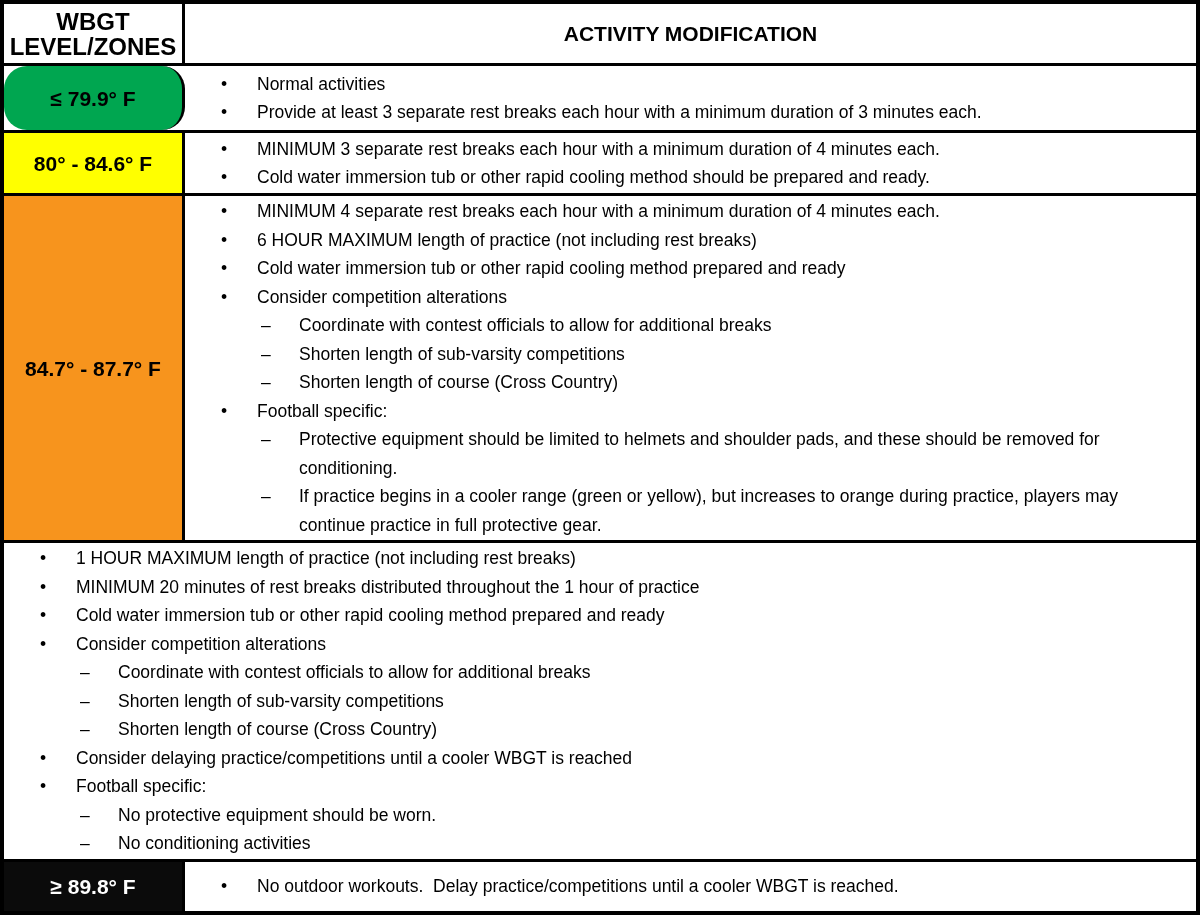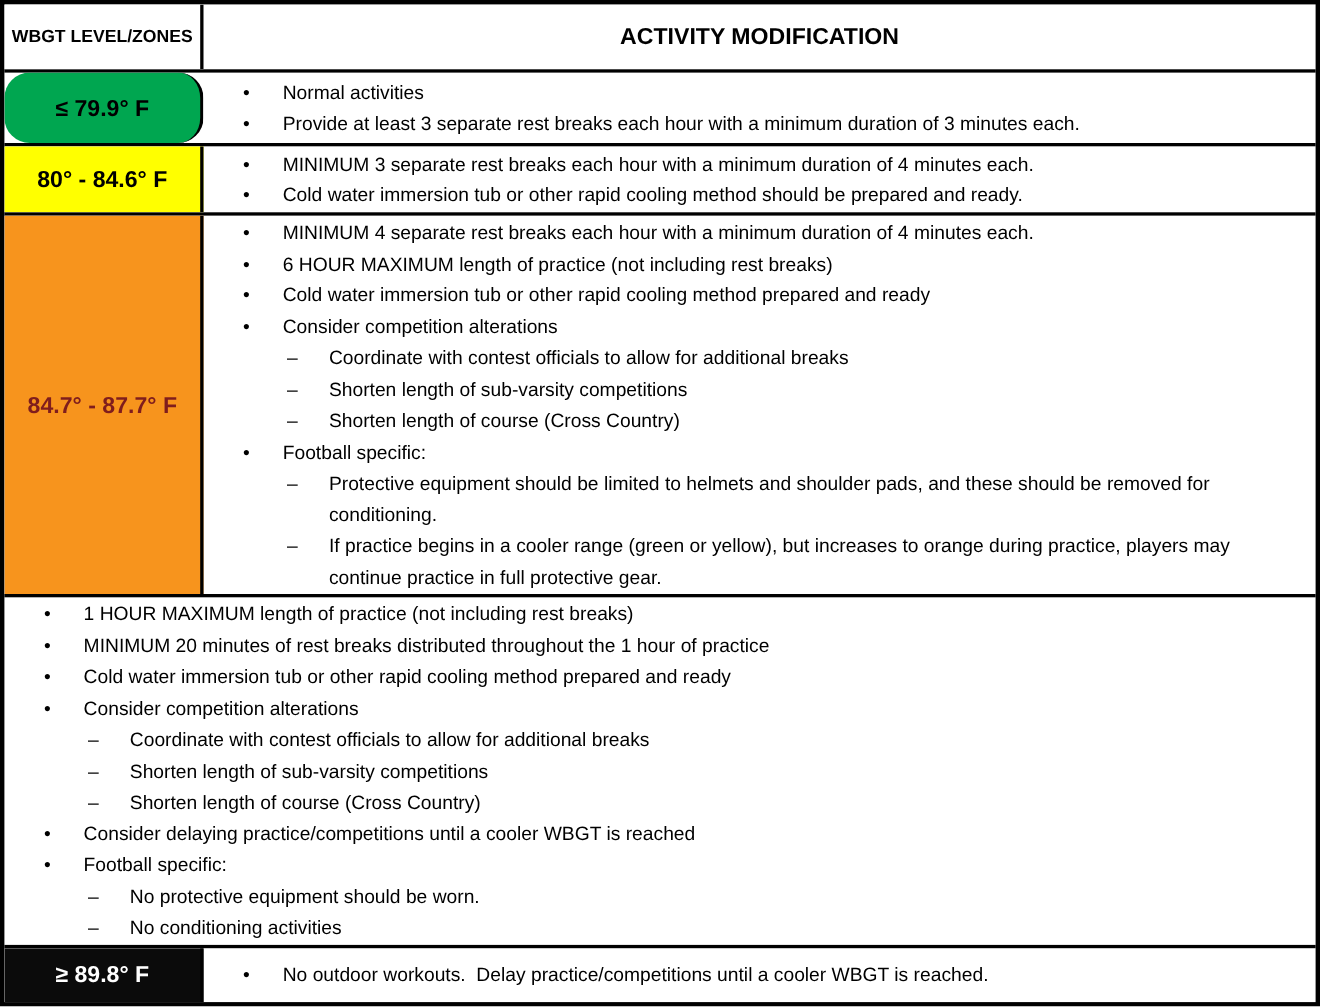--- a/index.html
+++ b/index.html
@@ -42,21 +42,21 @@
     display: flex;
     align-items: center;
     justify-content: center;
     text-align: center;
     font-weight: bold;
     font-size: 21px;
     line-height: 25px;
     padding: 0 6px;
   }
   .r-header .zone {
-    font-size: 16px;
+    font-size: 24px;
     line-height: 25px;
     background: #ffffff;
   }
   .content {
     flex: 1;
     box-sizing: border-box;
     display: flex;
     flex-direction: column;
     justify-content: center;
     padding: 3px 14px 3px 36px;
@@ -119,21 +119,21 @@
           <span class="txt">MINIMUM 3 separate rest breaks each hour with a minimum duration of 4 minutes each.</span>
         </div>
       <div class="li lvl1">
           <span class="marker">•</span>
           <span class="txt">Cold water immersion tub or other rapid cooling method should be prepared and ready.</span>
         </div>
     </div>
   </div>
 
   <div class="row r-2">
-    <div class="zone" style="background-color: rgb(247, 148, 29); color: #7f1d1d;">84.7° - 87.7° F</div>
+    <div class="zone" style="background-color: rgb(247, 148, 29); color: #000000;">84.7° - 87.7° F</div>
     <div class="content">
       <div class="li lvl1">
           <span class="marker">•</span>
           <span class="txt">MINIMUM 4 separate rest breaks each hour with a minimum duration of 4 minutes each.</span>
         </div>
       <div class="li lvl1">
           <span class="marker">•</span>
           <span class="txt">6 HOUR MAXIMUM length of practice (not including rest breaks)</span>
         </div>
       <div class="li lvl1">

